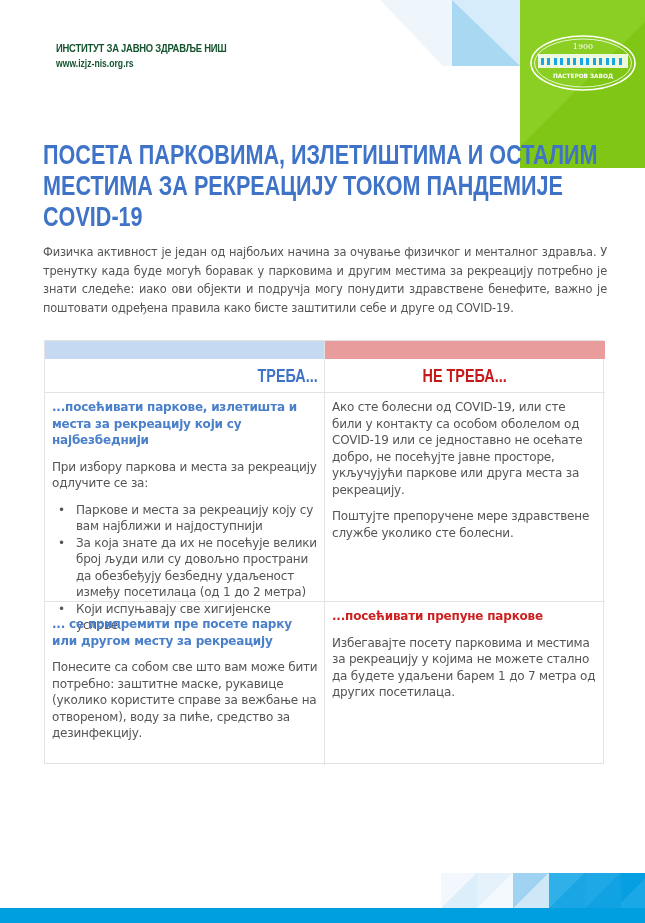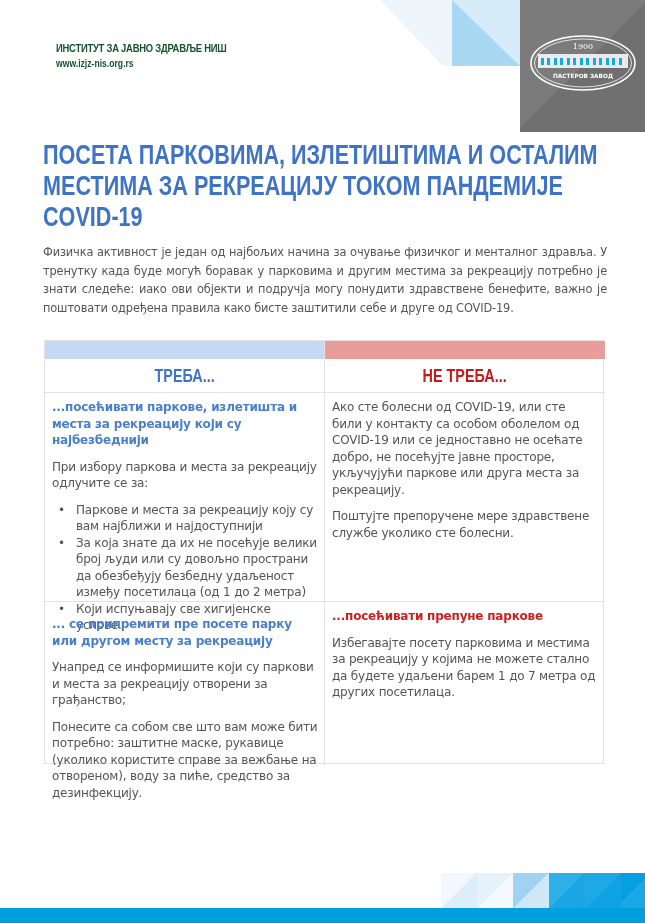--- a/index.html
+++ b/index.html
@@ -8,22 +8,22 @@
     background: #ffffff;
     font-family: "DejaVu Sans", sans-serif;
   }
   
   .tri1 { position: absolute; left: 380px; top: 0; width: 140px; height: 66px;
           background: #eef6fc; clip-path: polygon(0 0, 100% 0, 100% 100%, 45% 100%); }
   .tri2 { position: absolute; left: 452px; top: 0; width: 68px; height: 66px;
           background: #a9d8f3; clip-path: polygon(0 0, 100% 0, 100% 100%, 0 100%); }
   .tri2b { position: absolute; left: 452px; top: 0; width: 68px; height: 66px;
           background: #d6ecfa; clip-path: polygon(0 0, 100% 0, 100% 100%); }
-  .blueblock { position: absolute; left: 520px; top: 0; width: 125px; height: 132px;
-          background: #737373; overflow: hidden; }
+  .blueblock { position: absolute; left: 520px; top: 0; width: 125px; height: 168px;
+          background: #84cc16; overflow: hidden; }
   .blueblock .shade { position: absolute; inset: 0;
           background: linear-gradient(135deg, rgba(255,255,255,0.06) 0 50%, rgba(0,0,0,0.03) 50% 100%); }
   .logo { position: absolute; left: 9px; top: 34px; width: 108px; height: 58px; }
   .org { position: absolute; left: 56px; top: 42px; color: #14532d; }
   .org .name { font-family: "Liberation Sans", sans-serif; font-weight: bold; font-size: 11.5px;
           letter-spacing: -0.3px; transform: scaleX(0.82); transform-origin: left; white-space: nowrap; }
   .org .url { font-family: "Liberation Sans", sans-serif; font-weight: bold; font-size: 10.5px;
           margin-top: 3px; transform: scaleX(0.82); transform-origin: left; white-space: nowrap; }
   
   .title { position: absolute; left: 43px; top: 140px; width: 570px; color: #3f73c7;
@@ -35,21 +35,21 @@
   
   .tbl { position: absolute; left: 44px; top: 340px; width: 560px; height: 424px;
           border: 1px solid #e3e3e3; box-sizing: border-box; }
   .band-l { position: absolute; left: 0; top: 0; width: 280px; height: 18px; background: #c6d9f3; }
   .band-r { position: absolute; left: 280px; top: 0; width: 280px; height: 18px; background: #e89c9c; }
   .vline { position: absolute; left: 279px; top: 0; width: 1px; height: 424px; background: #e3e3e3; }
   .hline { position: absolute; left: 0; width: 560px; height: 1px; background: #e3e3e3; }
   .head { position: absolute; top: 18px; height: 34px; width: 280px; text-align: center;
           font-family: "Liberation Sans", sans-serif; font-weight: bold; font-size: 18px; line-height: 34px; }
   .head span { display: inline-block; transform: scaleX(0.8); }
-  .head-l { left: 0; color: #3f73c7; }
+  .head-l { left: 0; color: #3f73c7; text-align: right; }
   .head-r { left: 280px; color: #c41a1a; text-decoration: underline; }
   .cell { position: absolute; width: 266px; font-size: 12px; line-height: 16.5px; color: #555;
           letter-spacing: -0.2px; }
   .cell .h { font-weight: bold; margin-bottom: 10px; }
   .cell .h.blue { color: #4a7fc9; }
   .cell .h.red { color: #cc1f1f; }
   .cell p { margin: 0 0 10px 0; }
   .cell ul { margin: 0; padding-left: 24px; list-style: none; }
   .cell li { position: relative; }
   .cell li .dot { position: absolute; left: -18px; top: 0; }
@@ -122,21 +122,20 @@
     </ul>
   </div>
 
   <div class="cell" style="left:287px; top:58px;">
     <p>Ако сте болесни од COVID-19, или сте били у контакту са особом оболелом од COVID-19 или се једноставно не осећате добро, не посећујте јавне просторе, укључујући паркове или друга места за рекреацију.</p>
     <p>Поштујте препоручене мере здравствене службе уколико сте болесни.</p>
   </div>
 
   <div class="cell" style="left:7px; top:275px;">
     <div class="h blue">... се припремити пре посете парку или другом месту за рекреацију</div>
-    <p>Унапред се информишите који су паркови и места за рекреацију отворени за грађанство;</p>
     <p>Понесите са собом све што вам може бити потребно: заштитне маске, рукавице (уколико користите справе за вежбање на отвореном), воду за пиће, средство за дезинфекцију.</p>
   </div>
 
   <div class="cell" style="left:287px; top:267px;">
     <div class="h red">...посећивати препуне паркове</div>
     <p>Избегавајте посету парковима и местима за рекреацију у којима не можете стално да будете удаљени барем 1 до 7 метра од других посетилаца.</p>
   </div>
 </div>
 
 <div class="fsq" style="left:441px; background: linear-gradient(135deg, #f2f8fd 50%, #dceefa 50%);"></div>

